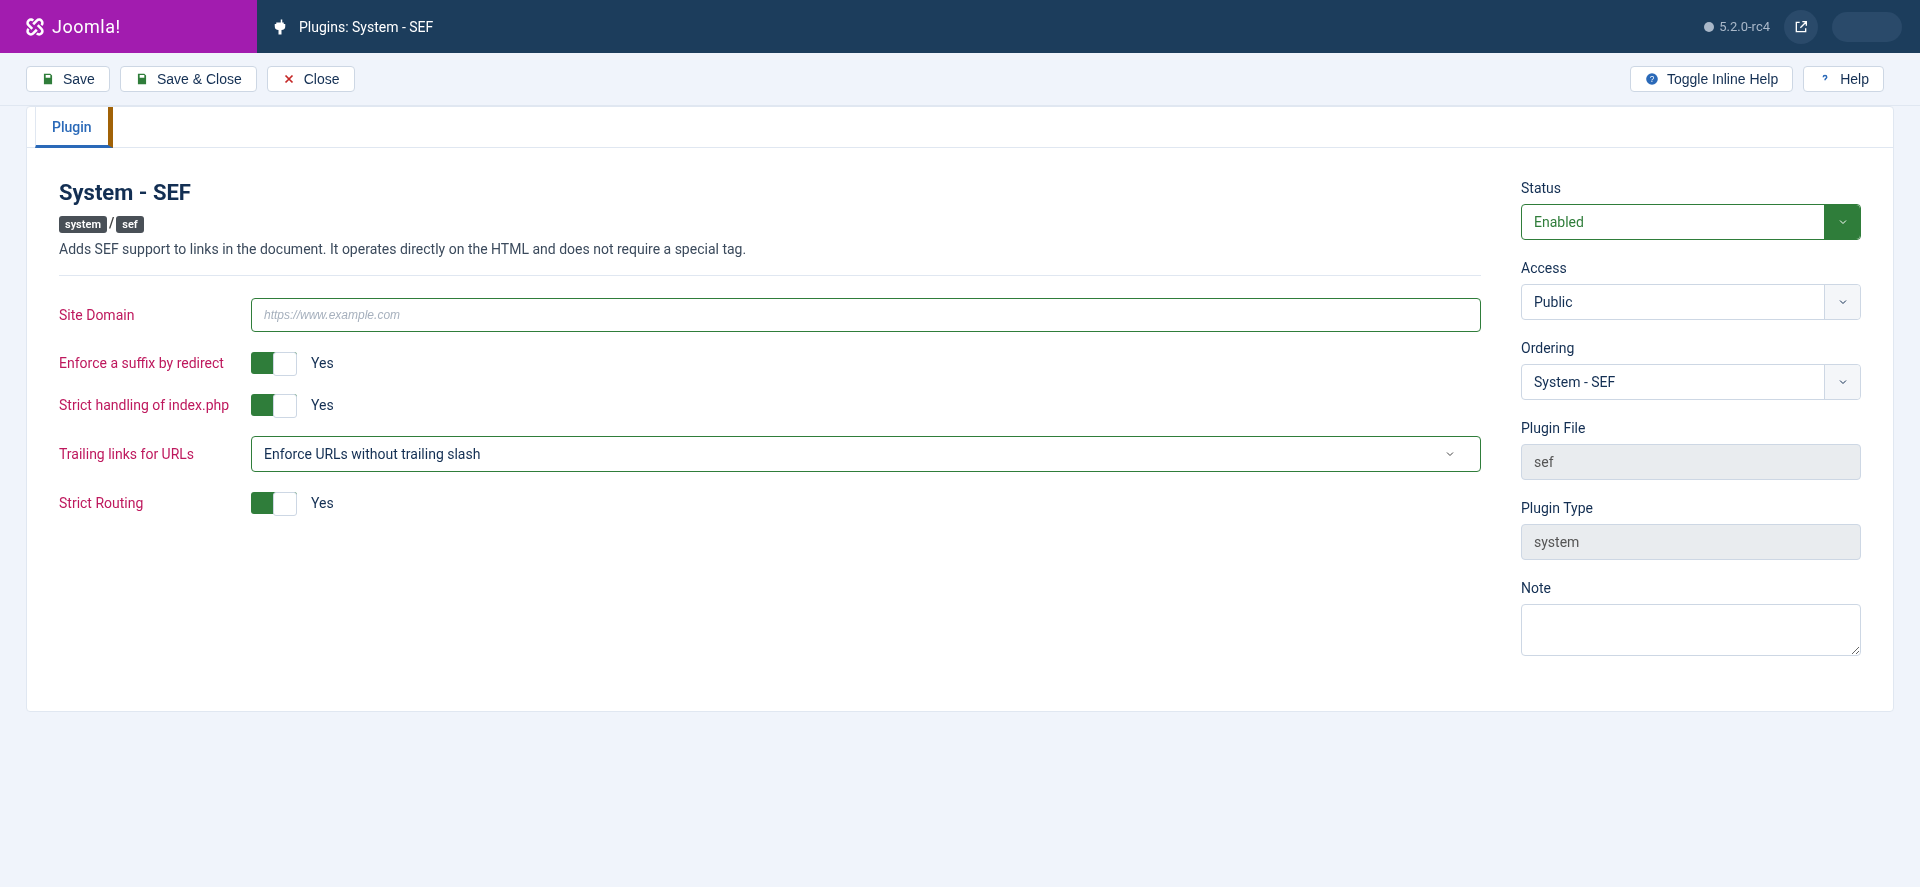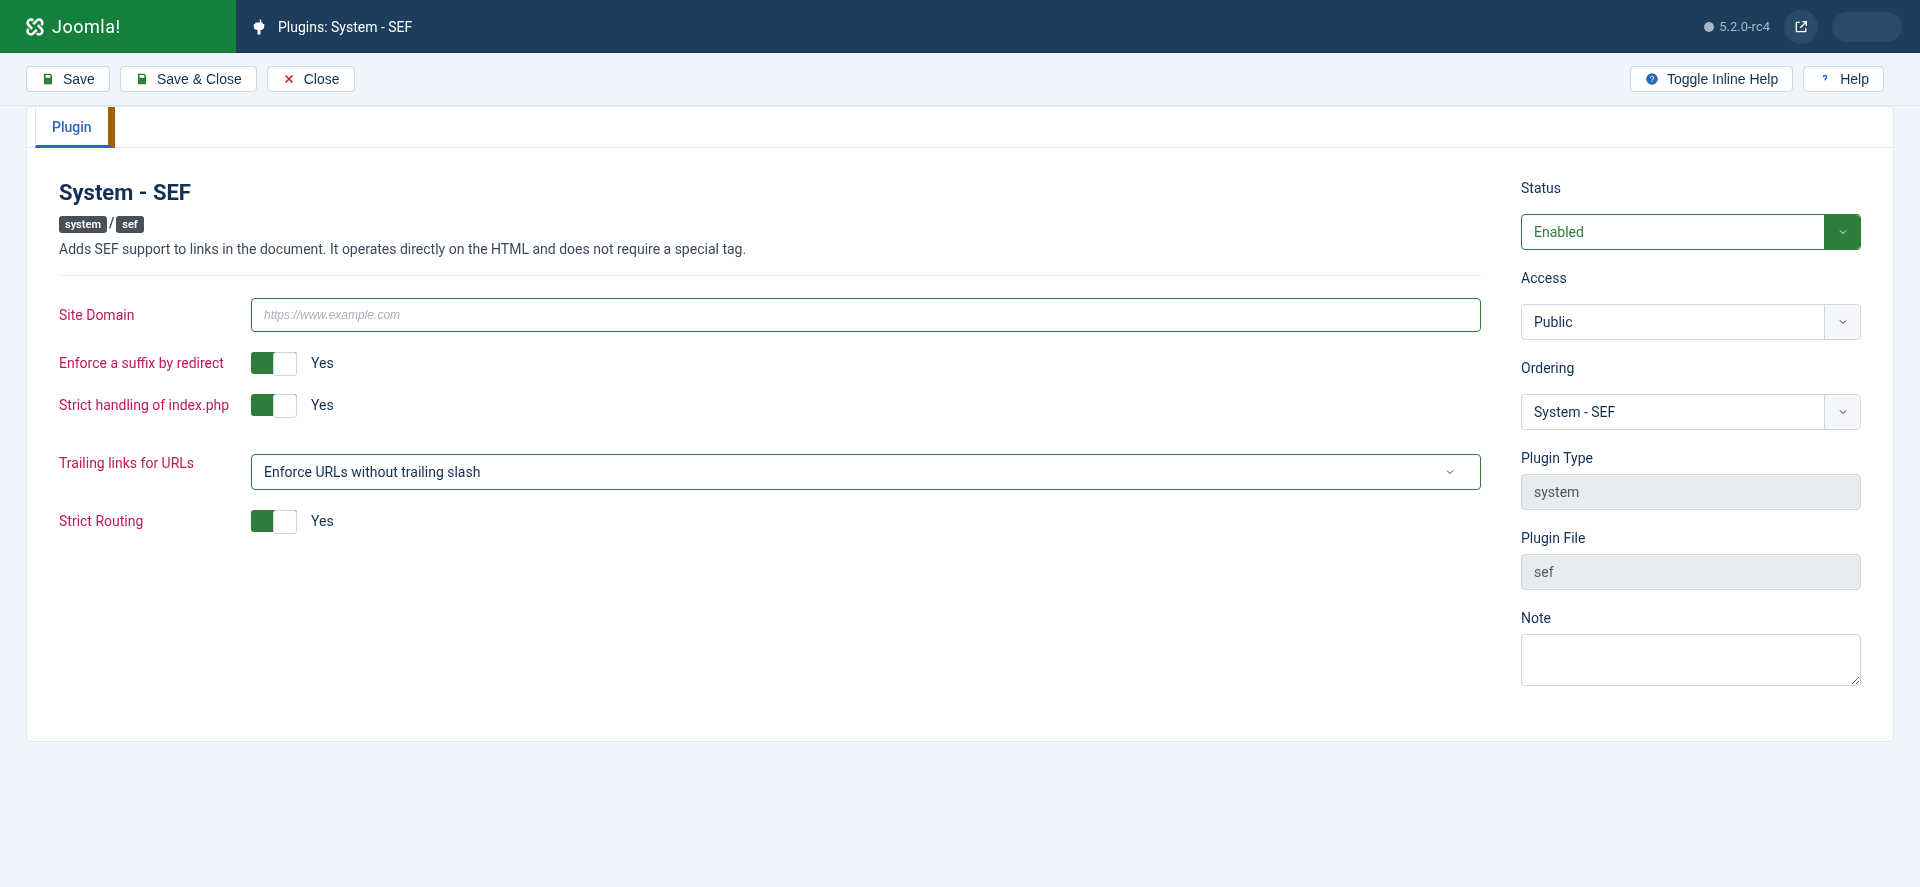--- a/index.html
+++ b/index.html
@@ -1,36 +1,36 @@
 <!DOCTYPE html>
 <html><head>
 <meta charset="utf-8">
 <style>
 * { box-sizing: border-box; margin: 0; padding: 0; }
 body { font-family: -apple-system, BlinkMacSystemFont, "Segoe UI", Roboto, sans-serif; background: #f0f4fb; color: #132f53; font-size: 14px; }
 
 .header { display: flex; align-items: center; background: #1c3d5c; color: #fff; height: 53px; }
-.brand-box { width: 236px; height: 53px; display: flex; align-items: center; padding: 0 24px; background: #15803d; }
+.brand-box { width: 257px; height: 53px; display: flex; align-items: center; padding: 0 24px; background: #a21caf; }
 .brand-box svg { margin-right: 6px; }
 .brand-text { font-size: 18px; font-weight: 400; letter-spacing: 0.5px; }
 .page-title { display: flex; align-items: center; padding: 0 14px; font-size: 14px; }
 .page-title svg { margin-right: 10px; }
 .header-right { margin-left: auto; display: flex; align-items: center; padding-right: 18px; gap: 14px; }
 .version { color: #a9b8c9; font-size: 13px; display: flex; align-items: center; gap: 4px; }
 .ext-link { width: 34px; height: 34px; border-radius: 17px; background: #2a4a6a; display: flex; align-items: center; justify-content: center; }
 .user-pill { background: #2a4a6a; border-radius: 17px; padding: 6px 22px; color: #7a8fa6; min-width: 70px; height: 30px; }
 
 .toolbar { display: flex; align-items: center; padding: 13px 26px; background: #f0f4fb; border-bottom: 1px solid #e0e7f1; }
 .btn { display: inline-flex; align-items: center; gap: 8px; padding: 4px 14px; border: 1px solid #cdd7e4; background: #fff; border-radius: 4px; cursor: pointer; font-size: 14px; color: #132f53; margin-right: 10px; }
 .btn svg { width: 14px; height: 14px; }
 .toolbar-right { margin-left: auto; display: flex; }
 
 .content { margin: 0 26px 26px 26px; background: #fff; border: 1px solid #e0e7f1; border-radius: 4px; }
 .tabs { display: flex; border-bottom: 1px solid #e0e7f1; padding: 0 8px; }
-.tab { padding: 12px 16px 10px; color: #2a69b8; font-weight: 500; border-bottom: 3px solid #2a69b8; cursor: pointer; margin-bottom: -1px; background:#fff; border-left:1px solid #e0e7f1; border-right:7px solid #a16207;}
+.tab { padding: 12px 16px 10px; color: #2a69b8; font-weight: 500; border-bottom: 3px solid #2a69b8; cursor: pointer; margin-bottom: -1px; background:#fff; border-left:1px solid #e0e7f1; border-right:5px solid #a16207;}
 
 .panel { display: flex; padding: 32px; gap: 40px; }
 .main-col { flex: 1; }
 .side-col { width: 340px; }
 
 .plugin-title { font-size: 22px; font-weight: 700; margin-bottom: 10px; color:#132f53;}
 .badges { margin-bottom: 8px; }
 .badge { display: inline-block; background: #495057; color: #fff; font-size: 11px; font-weight: 600; padding: 2px 6px; border-radius: 3px; }
 .badge-sep { display:inline-block; padding: 0 2px; font-weight:600; color:#444; }
 .plugin-desc { color: #3b4a5c; margin-bottom: 18px; }
@@ -41,21 +41,21 @@
 .field-control { flex: 1; display: flex; align-items: center; }
 
 .text-input { width: 100%; padding: 9px 12px; border: 1px solid #cdd7e4; border-radius: 4px; font-size: 12px; }
 .text-input.highlight { border-color: #2f7d3a; }
 .text-input::placeholder { color: #a6b0bd; font-style: italic; }
 
 .toggle { position: relative; width: 46px; height: 22px; background: #2f7d3a; border-radius: 3px; margin-right: 14px; cursor: pointer; }
 .toggle::after { content: ""; position: absolute; right: 0; top: 0; width: 22px; height: 22px; background: #fff; border: 1px solid #cdd7e4; border-radius: 3px; }
 .toggle-text { color: #132f53; }
 
-.select { position: relative; width: 100%; margin-top: 18px; }
+.select { position: relative; width: 100%; }
 .select-box { width: 100%; padding: 9px 12px; border: 1px solid #cdd7e4; border-radius: 4px; background: #fff; display: flex; align-items: center; justify-content: space-between; cursor: pointer; }
 .select-box.highlight { border-color: #2f7d3a; }
 .select-caret { width: 36px; display:flex; align-items:center; justify-content:center; color:#444; }
 .select-caret-box { width: 36px; align-self: stretch; margin: -9px -12px -9px 0; border-left: 1px solid #cdd7e4; display:flex; align-items:center; justify-content:center; background:#f4f6f9; border-radius: 0 4px 4px 0;}
 .select-caret-box.green { background: #2f7d3a; color:#fff; border-left-color:#2f7d3a;}
 .select-green-text { color: #2f7d3a; }
 
 .side-label { display: block; margin-bottom: 8px; color: #132f53; }
 .side-field { margin-bottom: 20px; }
 .readonly { background: #e9ecef; border: 1px solid #cdd7e4; border-radius: 4px; padding: 9px 12px; color: #555; }
@@ -230,28 +230,28 @@
             <span class="select-caret-box">
                 <svg width="12" height="12" viewBox="0 0 24 24" fill="none" stroke="currentColor" stroke-width="2">
                   <path d="M6 9l6 6 6-6"></path>
                 </svg>
               </span>
           </div>
         </div>
       </div>
 
       <div class="side-field">
+        <label class="side-label">Plugin File</label>
+        <div class="readonly">sef</div>
+      </div>
+
+      <div class="side-field">
         <label class="side-label">Plugin Type</label>
         <div class="readonly">system</div>
       </div>
 
       <div class="side-field">
-        <label class="side-label">Plugin File</label>
-        <div class="readonly">sef</div>
-      </div>
-
-      <div class="side-field">
         <label class="side-label">Note</label>
         <textarea class="textarea" style=""></textarea>
       </div>
     </div>
   </div>
 </div>
 
 </body></html>

